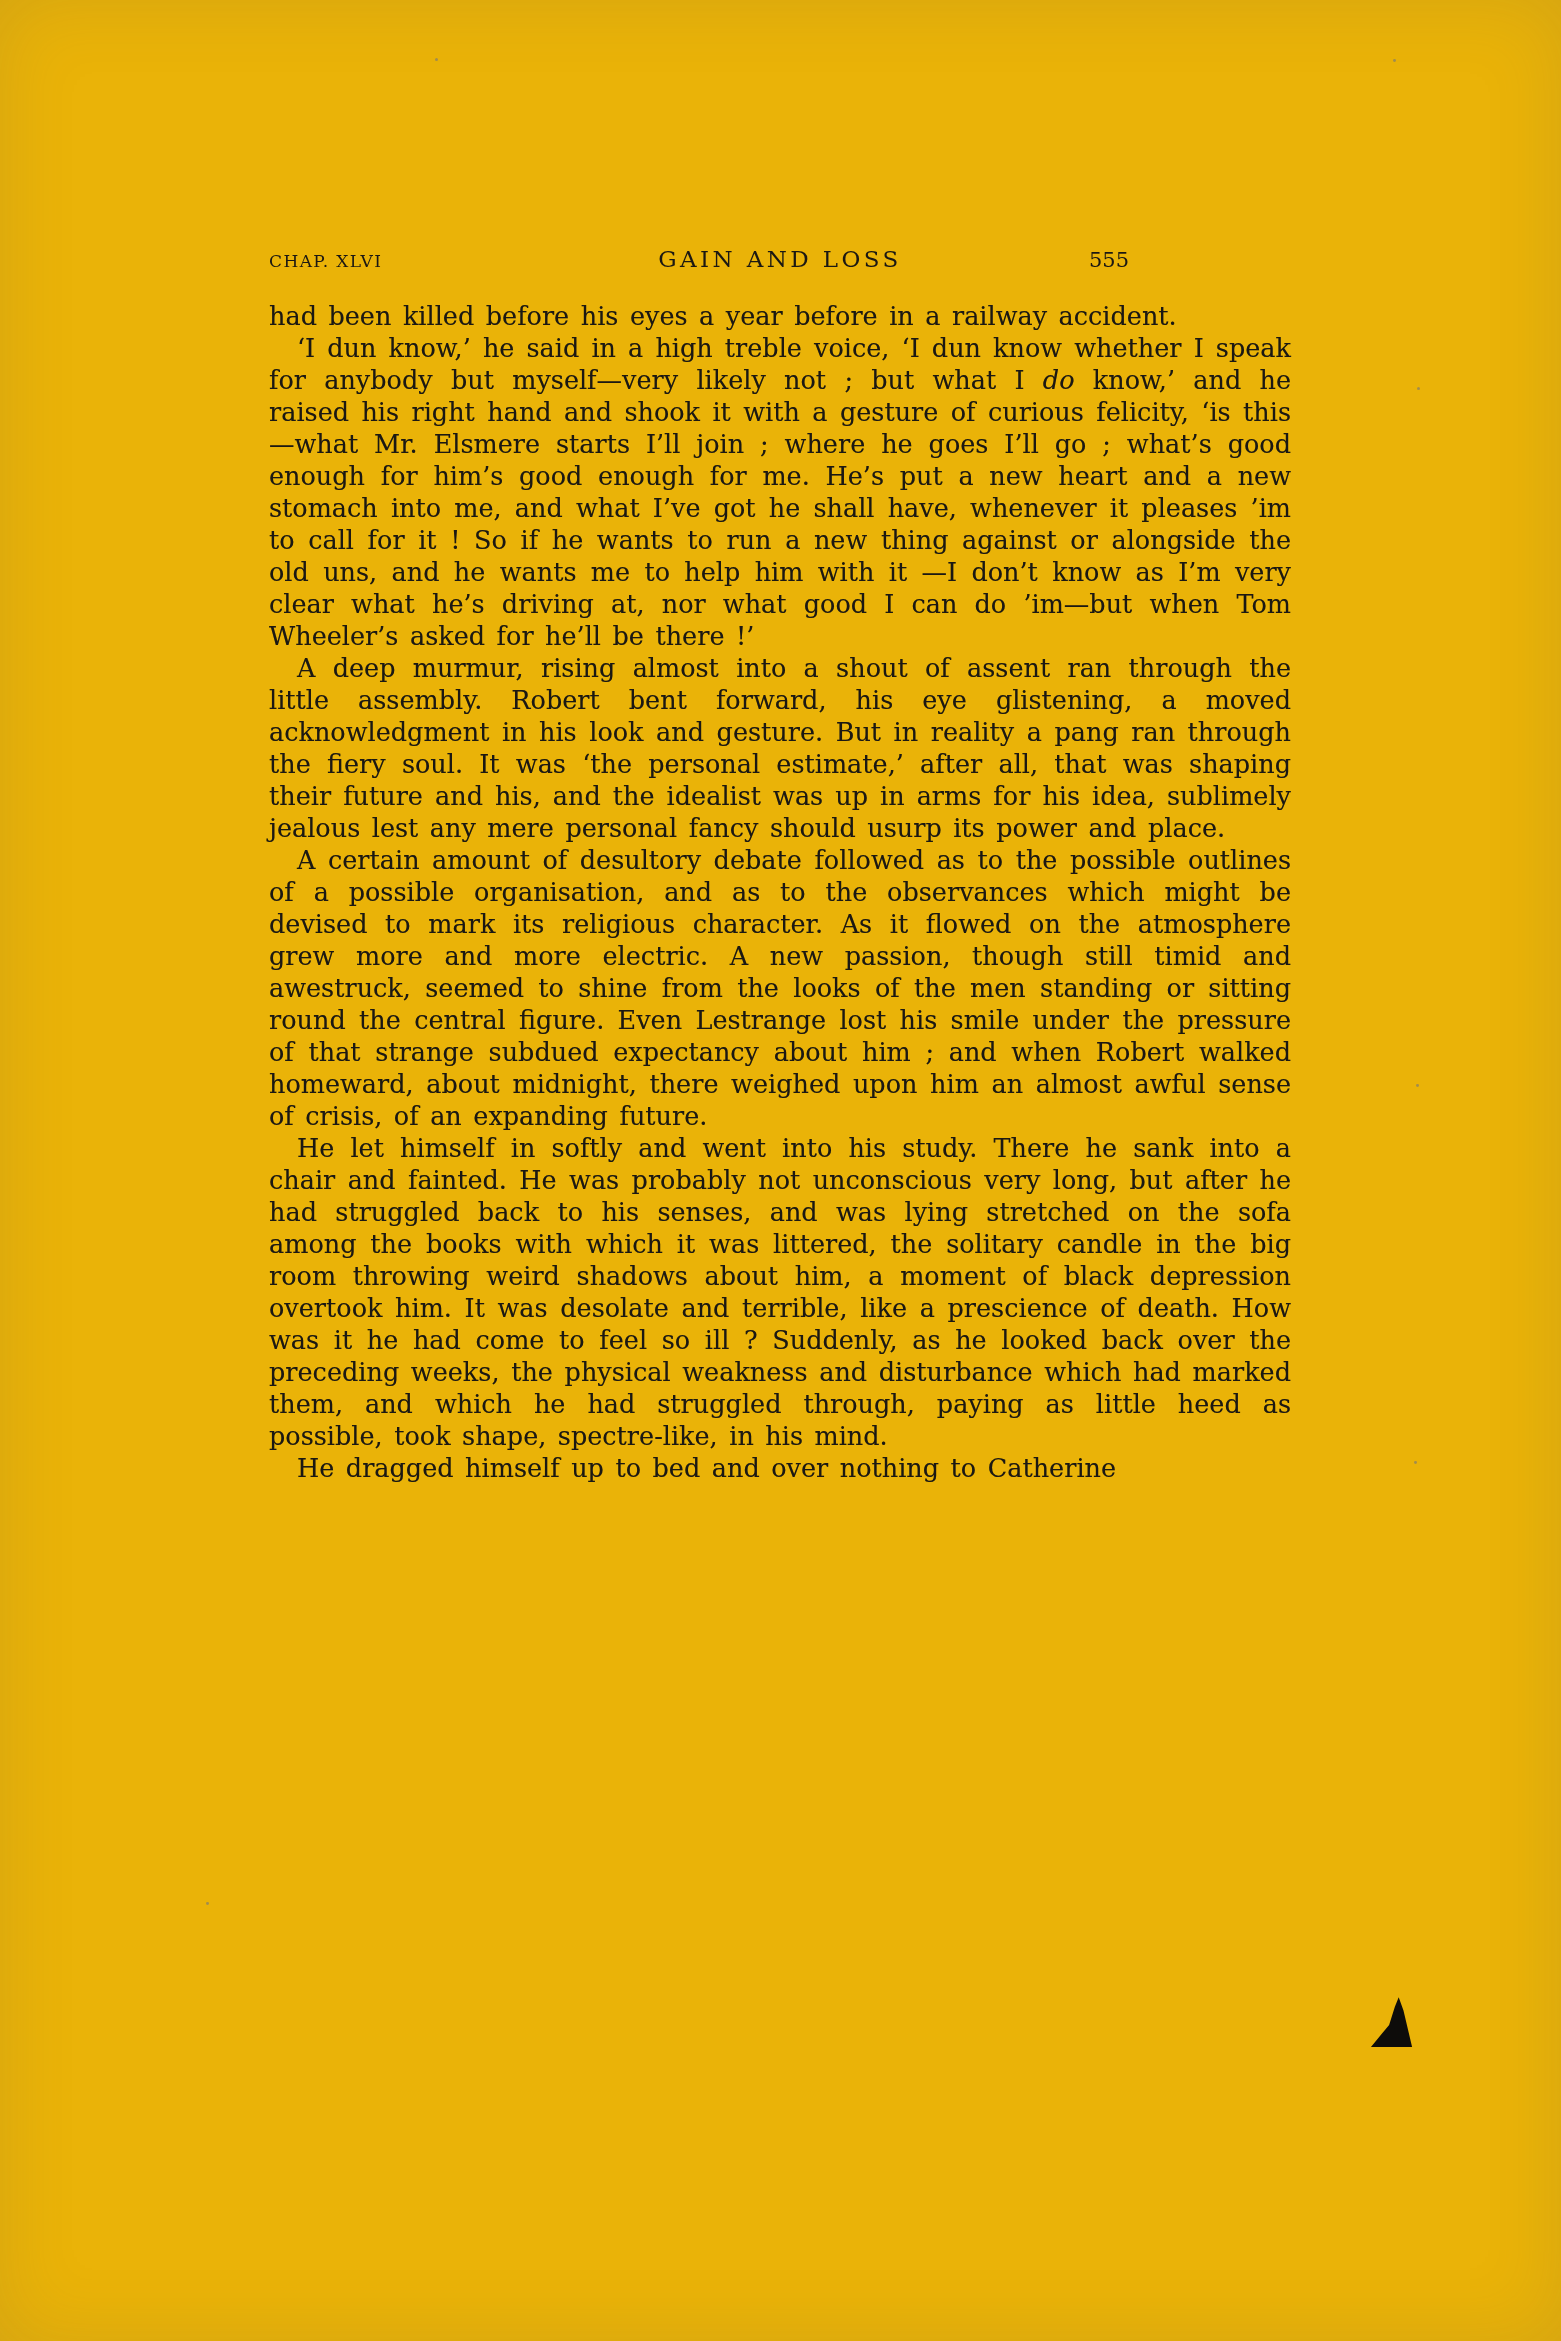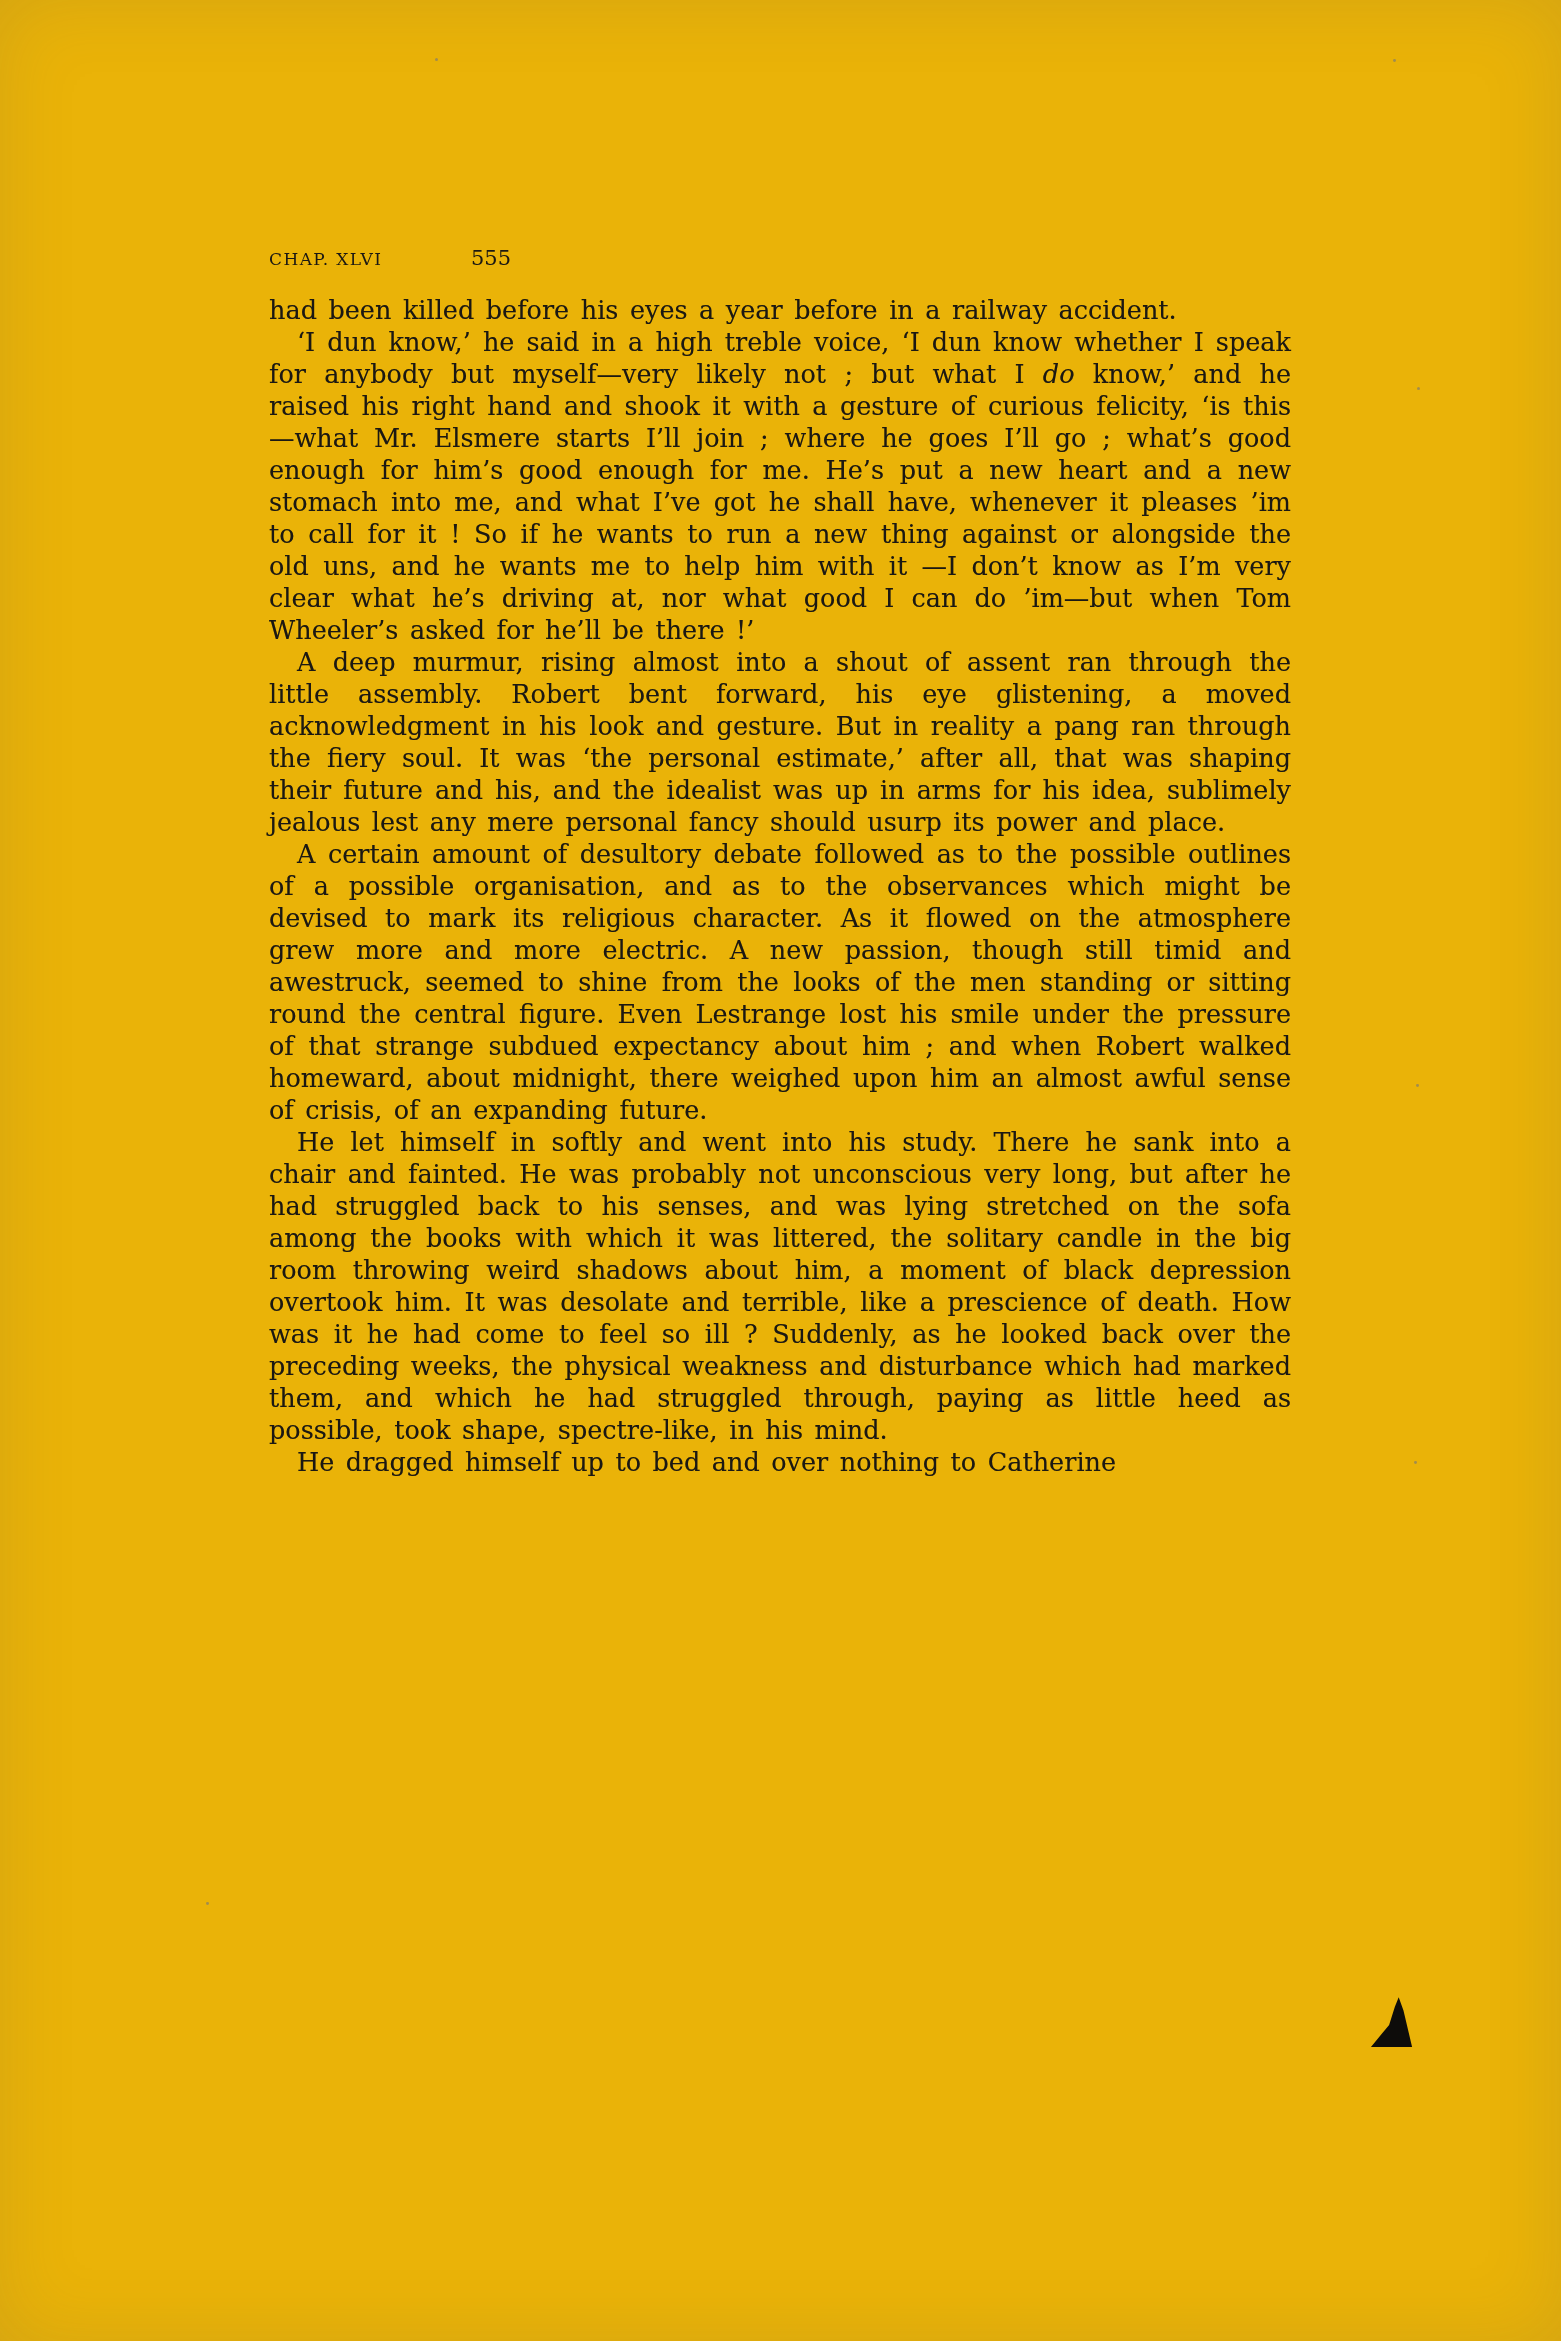--- a/index.html
+++ b/index.html
@@ -38,21 +38,21 @@
     text-align: center;
     white-space: nowrap;
   }
   .page-number {
     font-size: 21px;
     width: 202px;
     text-align: left;
   }
   .text-block {
     position: absolute;
-    top: 294px;
+    top: 300px;
     left: 269px;
     width: 1022px;
     font-size: 25.5px;
     line-height: 32px;
     text-align: justify;
     word-spacing: 3.4px;
     text-shadow: 0 0 0.5px rgba(24, 20, 14, 0.35);
   }
   .para {
     margin: 0;
@@ -78,20 +78,21 @@
     height: 51px;
   }
 </style>
 </head>
 <body>
 
 <div class="page">
 
   <div class="running-header">
     <span class="chap-label">CHAP. XLVI</span>
+    <span class="running-title">GAIN AND LOSS</span>
     <span class="page-number">555</span>
   </div>
 
   <div class="text-block">
     <p class="para"><span>had been killed before his eyes a year before in a railway accident.</span></p>
     <p class="para indent"><span>‘I dun know,’ he said in a high treble voice, ‘I dun know whether I speak for anybody but myself—very likely not ; but what I </span><span class="em">do</span><span> know,’ and he raised his right hand and shook it with a gesture of curious felicity, ‘is this—what Mr. Elsmere starts I’ll join ; where he goes I’ll go ; what’s good enough for him’s good enough for me.  He’s put a new heart and a new stomach into me, and what I’ve got he shall have, whenever it pleases ’im to call for it !  So if he wants to run a new thing against or alongside the old uns, and he wants me to help him with it —I don’t know as I’m very clear what he’s driving at, nor what good I can do ’im—but when Tom Wheeler’s asked for he’ll be there !’</span></p>
     <p class="para indent"><span>A deep murmur, rising almost into a shout of assent ran through the little assembly.  Robert bent forward, his eye glistening, a moved acknowledgment in his look and gesture. But in reality a pang ran through the fiery soul.  It was ‘the personal estimate,’ after all, that was shaping their future and his, and the idealist was up in arms for his idea, sublimely jealous lest any mere personal fancy should usurp its power and place.</span></p>
     <p class="para indent"><span>A certain amount of desultory debate followed as to the possible outlines of a possible organisation, and as to the observances which might be devised to mark its religious character. As it flowed on the atmosphere grew more and more electric. A new passion, though still timid and awestruck, seemed to shine from the looks of the men standing or sitting round the central figure.  Even Lestrange lost his smile under the pressure of that strange subdued expectancy about him ; and when Robert walked homeward, about midnight, there weighed upon him an almost awful sense of crisis, of an expanding future.</span></p>
     <p class="para indent"><span>He let himself in softly and went into his study.  There he sank into a chair and fainted.  He was probably not unconscious very long, but after he had struggled back to his senses, and was lying stretched on the sofa among the books with which it was littered, the solitary candle in the big room throwing weird shadows about him, a moment of black depression overtook him.  It was desolate and terrible, like a prescience of death.  How was it he had come to feel so ill ?  Suddenly, as he looked back over the preceding weeks, the physical weakness and disturbance which had marked them, and which he had struggled through, paying as little heed as possible, took shape, spectre-like, in his mind.</span></p>
     <p class="para indent"><span>He dragged himself up to bed and over nothing to Catherine</span></p>

